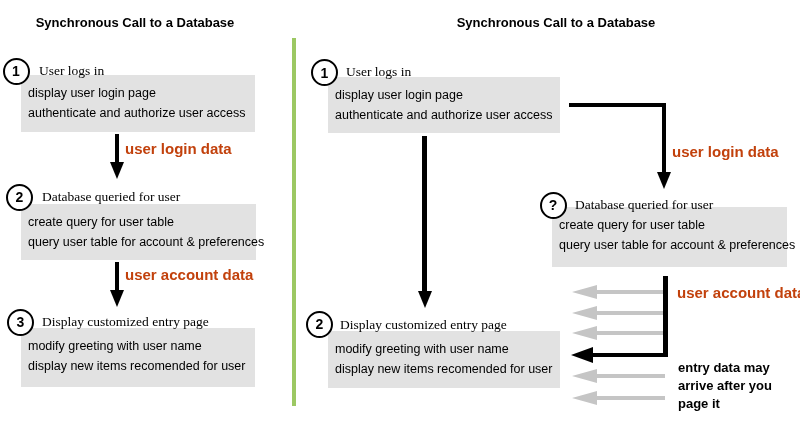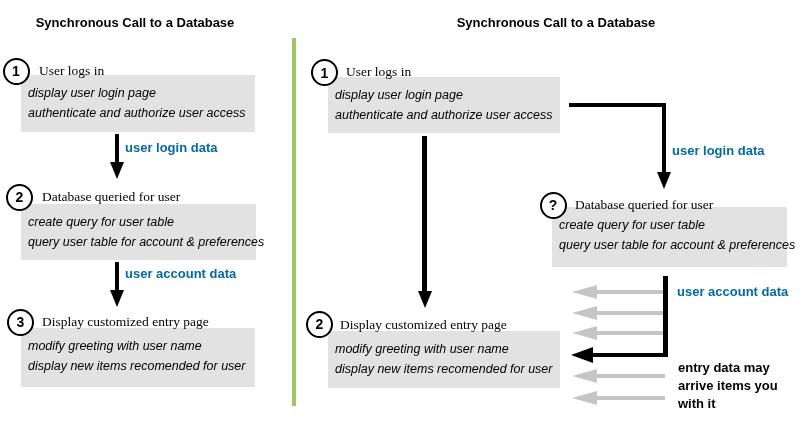--- a/index.html
+++ b/index.html
@@ -10,23 +10,23 @@
   .title{position:absolute;font-size:13px;font-weight:bold;text-align:center;width:270px;}
   .step-circle{
     position:absolute;width:27px;height:27px;box-sizing:border-box;
     border:2.5px solid #000;border-radius:50%;background:#fff;
     display:flex;align-items:center;justify-content:center;
     font-size:14px;font-weight:bold;z-index:3;
   }
   .heading{position:absolute;font-size:13.5px;white-space:nowrap;z-index:2;font-family:Liberation Serif, serif;}
   .gbox{
     position:absolute;background:#e2e2e2;font-size:12.5px;line-height:20px;
-    padding:8px 0 0 7px;box-sizing:border-box;z-index:1;white-space:nowrap;font-style:italic;
+    padding:8px 0 0 7px;box-sizing:border-box;z-index:1;white-space:nowrap;
   }
-  .glabel{position:absolute;color:#0369a1;font-size:13px;font-weight:bold;white-space:nowrap;z-index:4;}
+  .glabel{position:absolute;color:#c2410c;font-size:15px;font-weight:bold;white-space:nowrap;z-index:4;}
   .vshaft{position:absolute;width:4.5px;background:#000;z-index:2;}
   .hshaft{position:absolute;height:4.5px;background:#000;z-index:2;}
   .head-down{
     position:absolute;width:0;height:0;z-index:2;
     border-left:7px solid transparent;border-right:7px solid transparent;border-top:17px solid #000;
   }
   .head-left{
     position:absolute;width:0;height:0;z-index:2;
     border-top:8px solid transparent;border-bottom:8px solid transparent;border-right:22px solid #000;
   }
@@ -131,22 +131,22 @@
       <div class="gh"></div>
       <div class="gs"></div>
     </div>
   <div class="gray-arrow" style="left:572px;top:381px;">
       <div class="gh"></div>
       <div class="gs"></div>
     </div>
 
   <div class="annotation" style="left:678px;top:349px;">
     <div>entry data may</div>
-    <div>arrive items you</div>
-    <div>with it</div>
+    <div>arrive after you</div>
+    <div>page it</div>
   </div>
 
   <div class="step-circle" style="left:306px;top:300.5px;">
       <span>2</span>
     </div>
   <div class="heading" style="left:340px;top:307px;">Display customized entry page</div>
   <div class="gbox" style="left:328px;top:321px;width:232px;height:57px;">
     <div>modify greeting with user name</div>
     <div>display new items recomended for user</div>
   </div>

